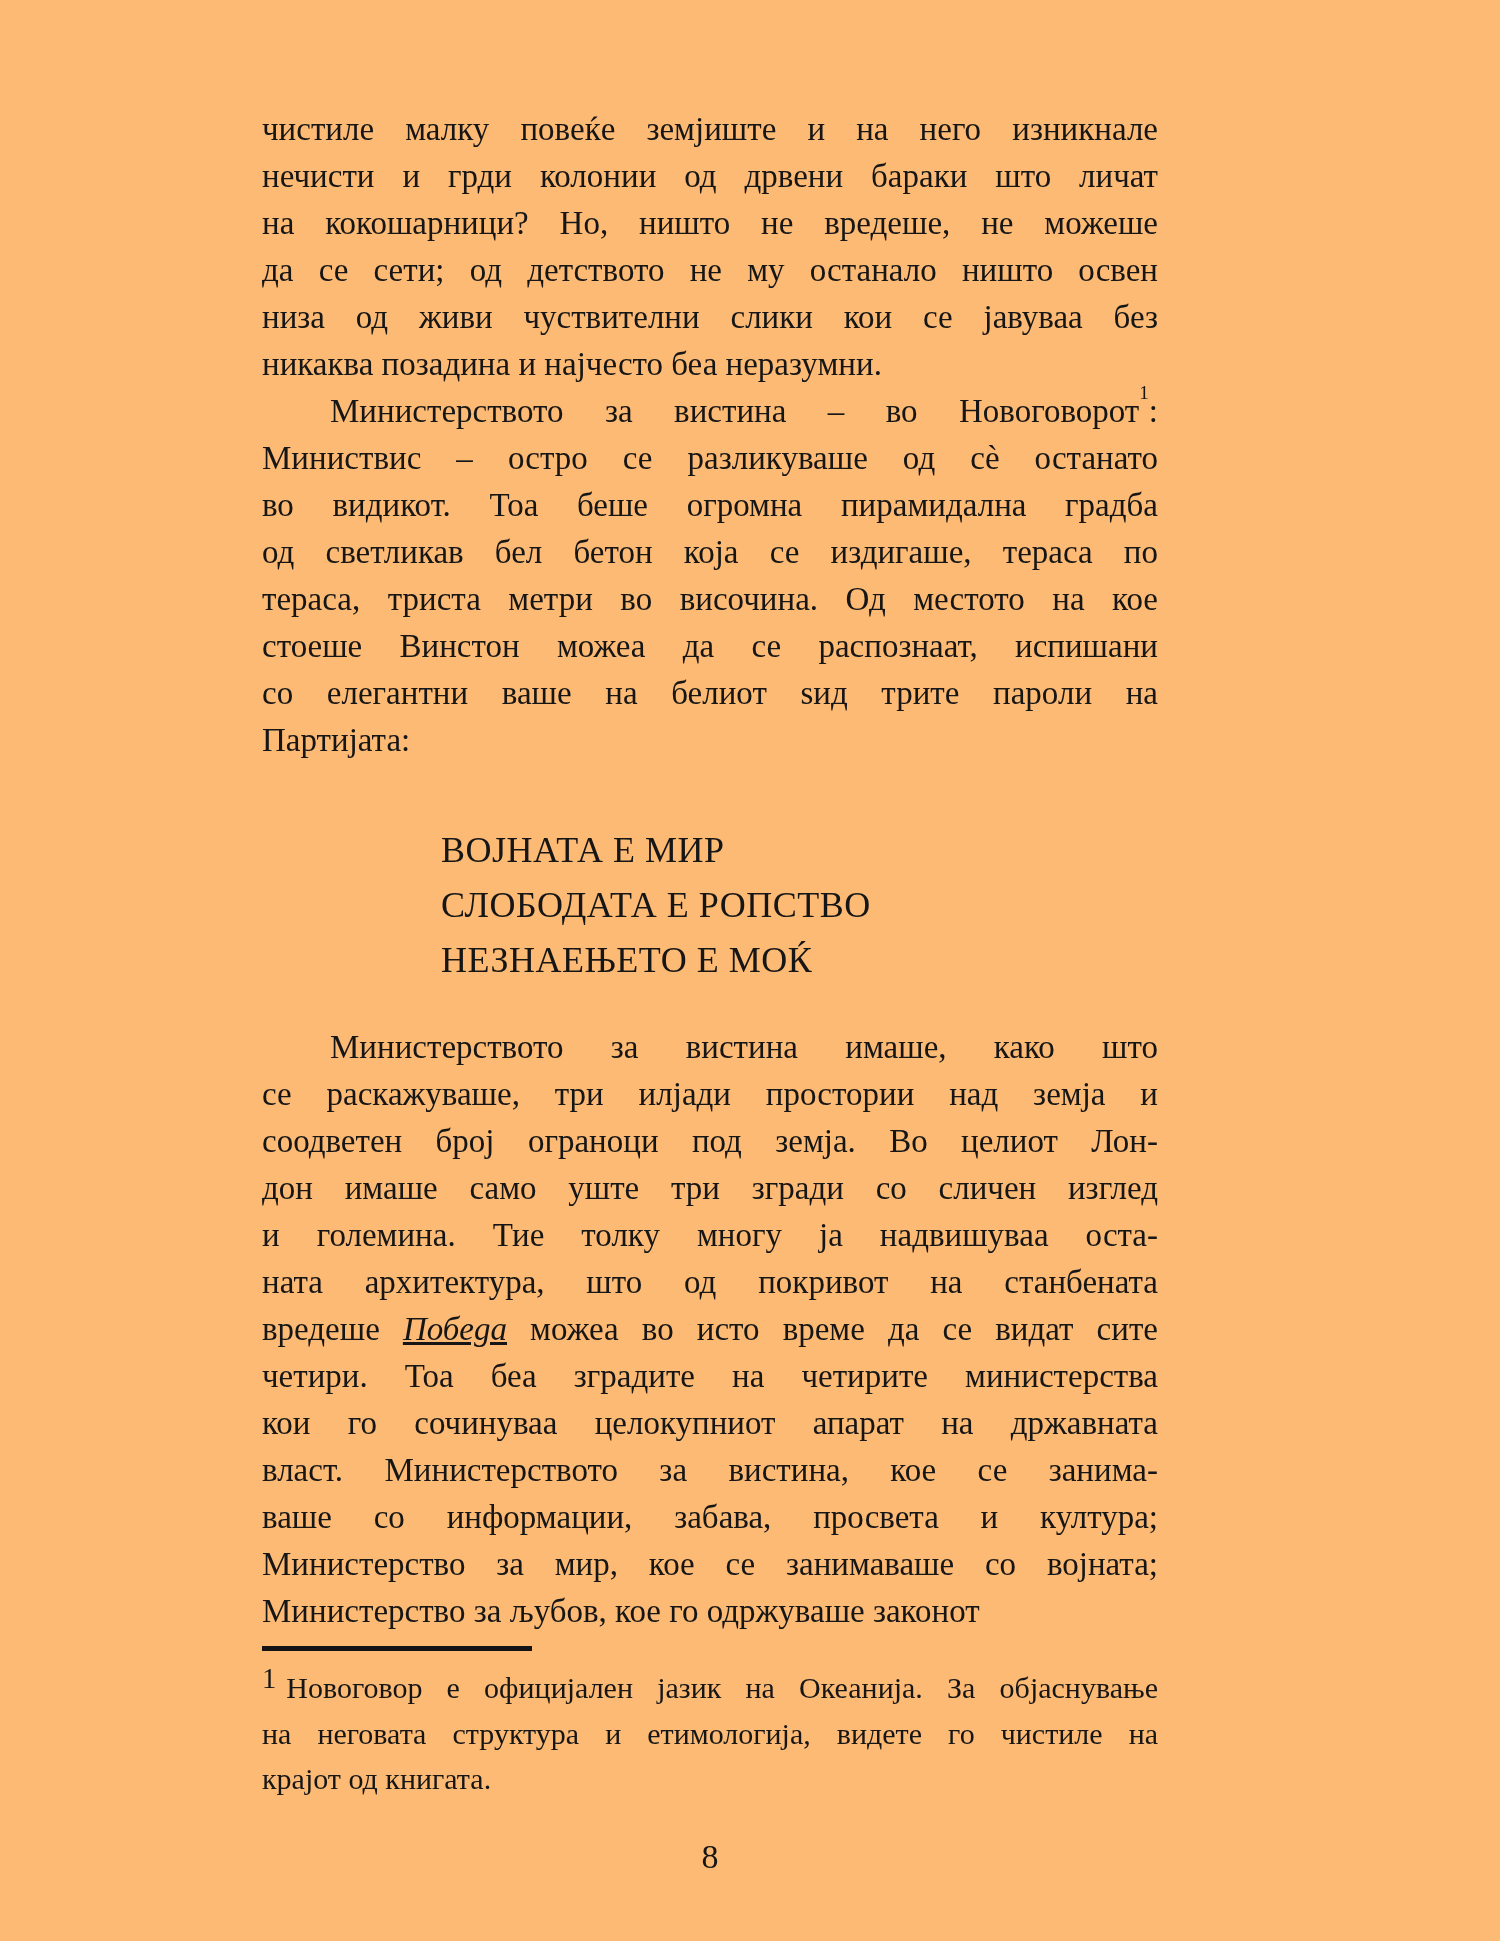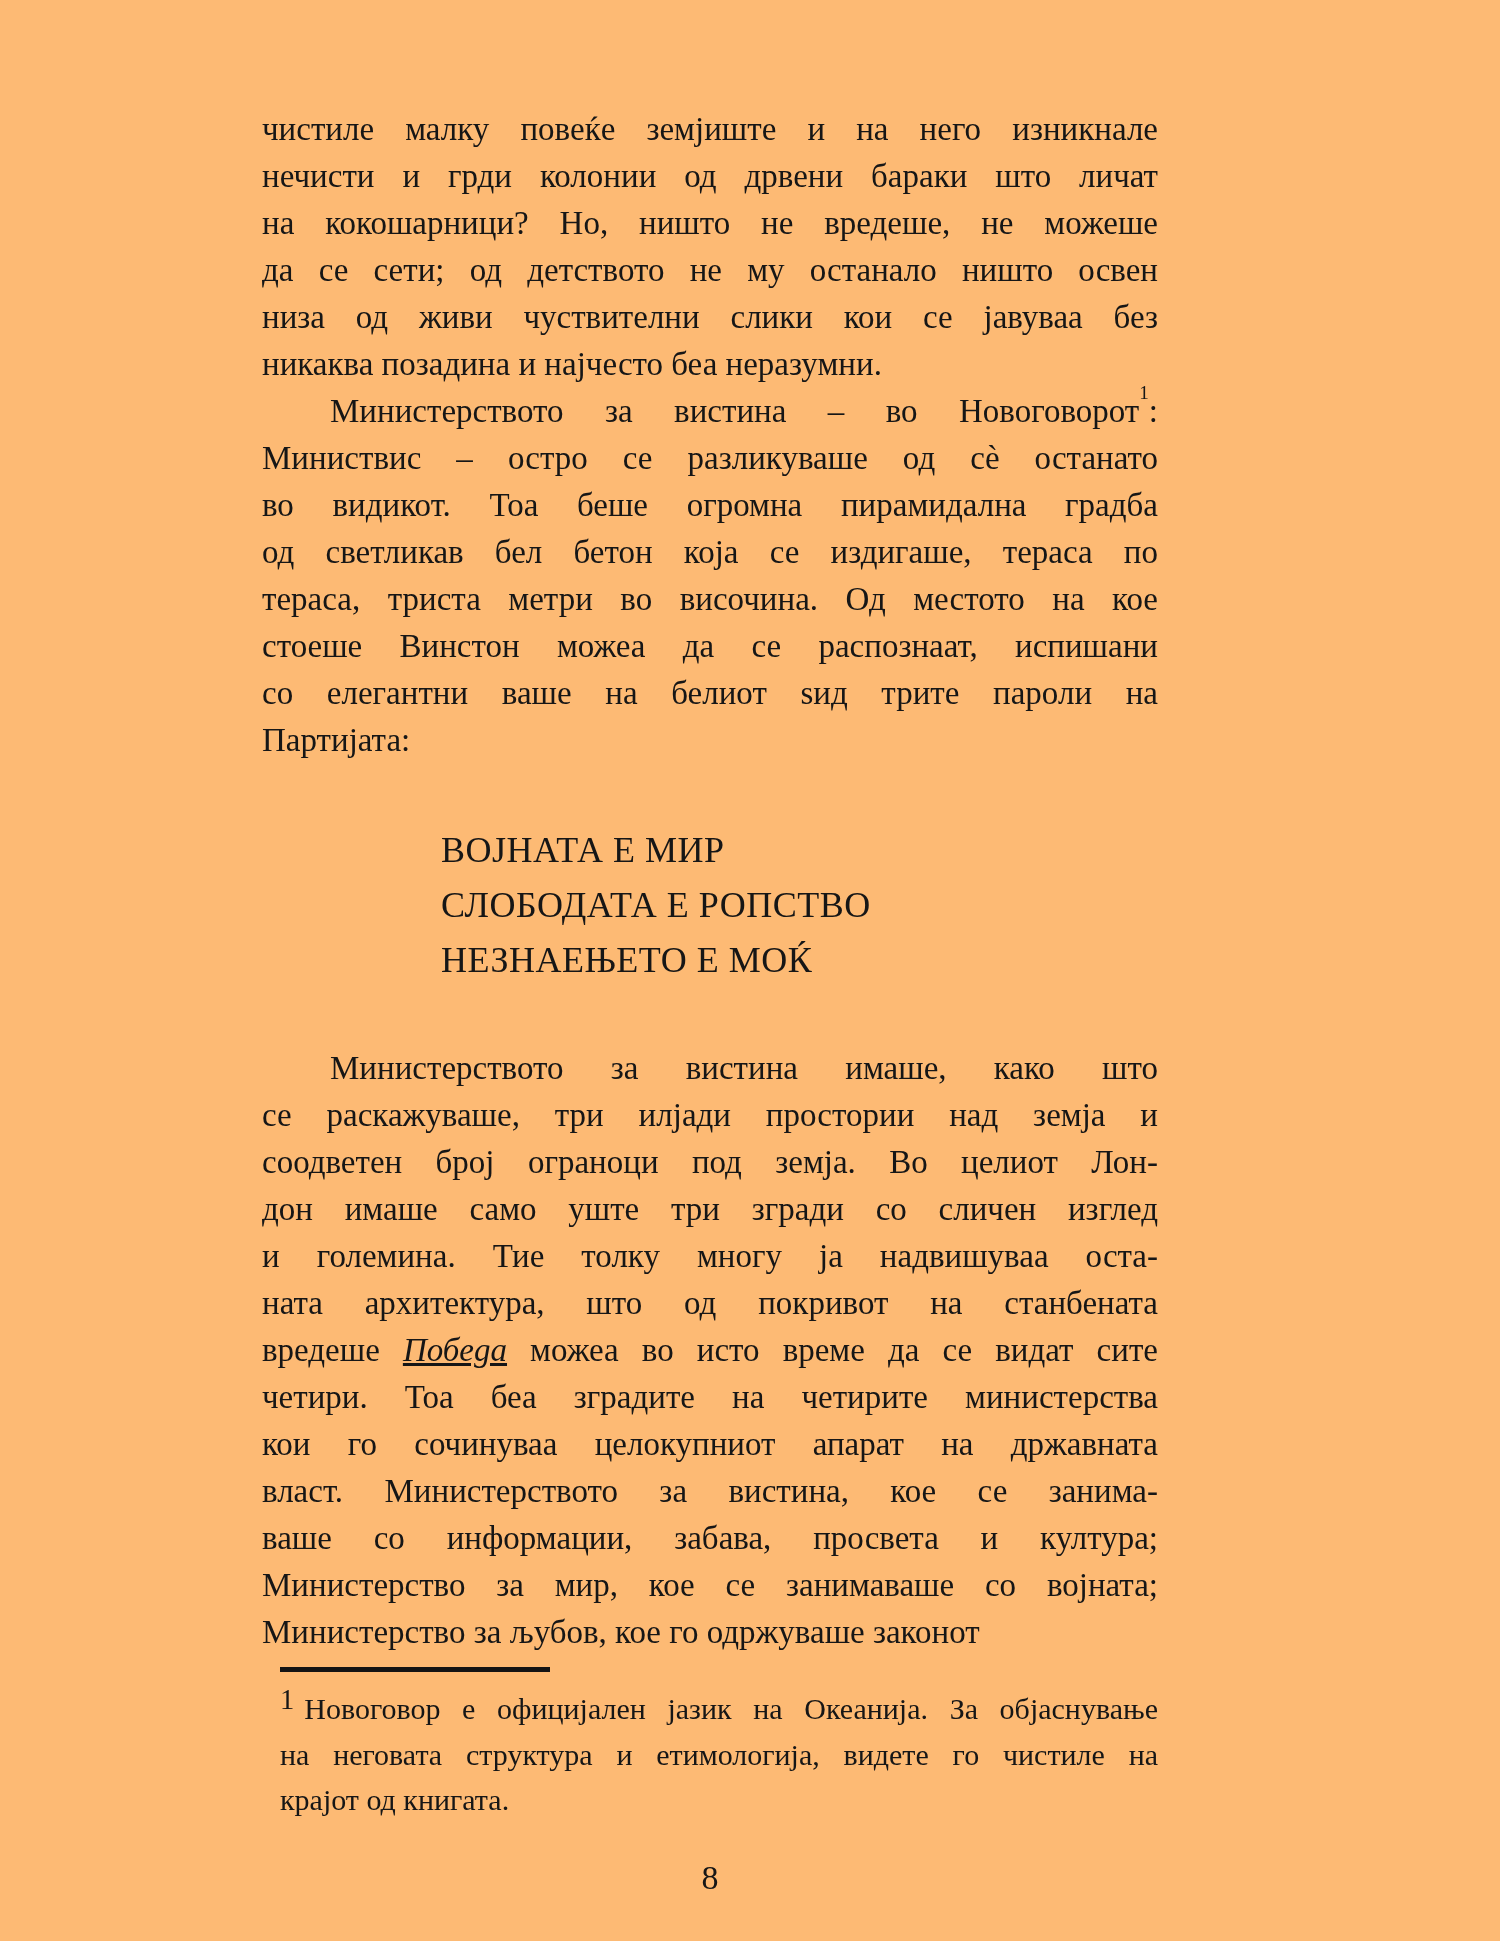--- a/index.html
+++ b/index.html
@@ -26,28 +26,28 @@
   }
   .line.line-last{text-align-last:left;}
   .indent{display:inline-block;width:68px;}
   .sup{
     font-size:0.58em;
     line-height:0;
     position:relative;
     top:-0.55em;
   }
   i{font-style:italic;text-decoration:underline;}
-  .slogans{margin:59px 0 57px 179px;}
+  .slogans{margin:59px 0 36px 179px;}
   .slogan-line{
     font-size:36px;
     line-height:55px;
     text-align:left;
     letter-spacing:0.5px;
   }
-  .footnote{margin-top:11px;margin-left:18px;}
+  .footnote{margin-top:11px;}
   .footnote-divider{
     width:270px;height:5px;
     background:#141414;
     margin:0 0 14px 0;
   }
   .fn-line{
     font-size:30px;
     line-height:45px;
     text-align:justify;
     text-align-last:justify;

